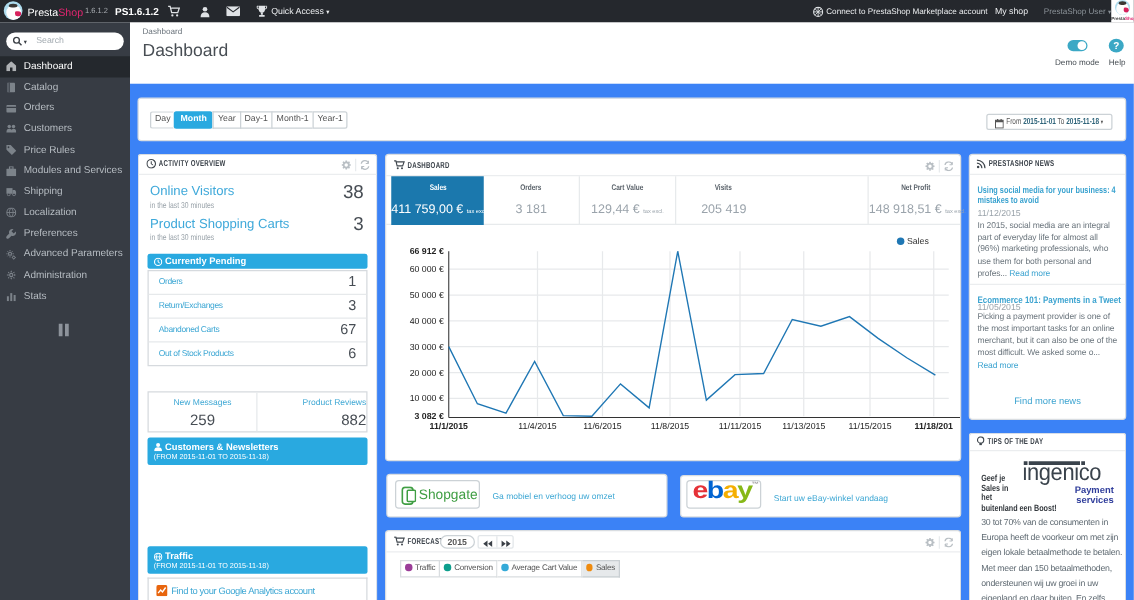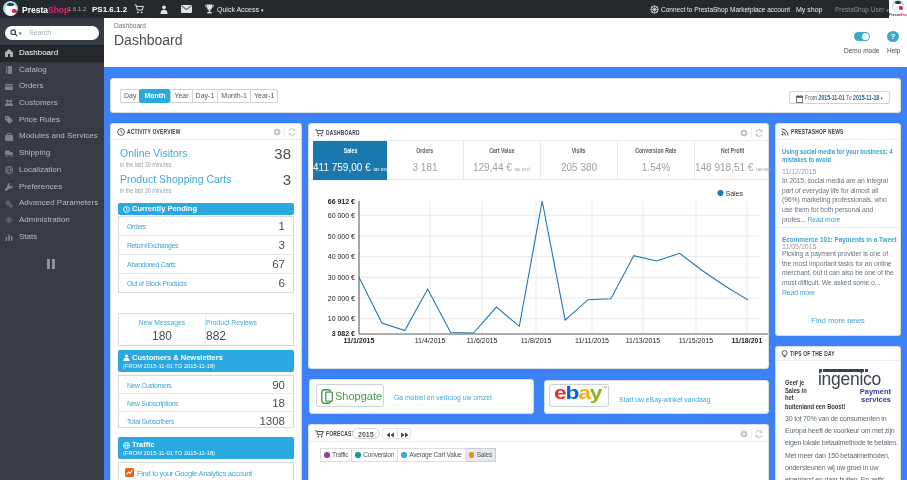--- a/index.html
+++ b/index.html
@@ -29,21 +29,21 @@
 </style>
 </head>
 <body>
 
 <div id="topbar">
   <div class="abs" style="left:3px;top:1px;width:15px;height:15px;border-radius:50%;background:#aedcee;overflow:hidden;">
      <div class="abs" style="left:1.5px;top:2.5px;width:12px;height:12px;border-radius:50%;background:#fdfdfd;"></div>
      <div class="abs" style="left:4px;top:1.5px;width:7px;height:3.5px;border-radius:50% 50% 40% 40%;background:#3a3734;"></div>
      <div class="abs" style="left:8.5px;top:7.5px;width:5px;height:4.5px;border-radius:30% 60% 50% 50%;background:#d6215c;"></div>
   </div>
-  <span class="abs" style="left:22px;top:4.5px;font-size:8.5px;font-weight:bold;color:#fff;">Presta<span style="color:#e0256f;">Shop</span></span>
+  <span class="abs" style="left:22px;top:4.5px;font-size:8.5px;font-weight:normal;color:#fff;">Presta<span style="color:#e0256f;">Shop</span></span>
   <span class="abs" style="left:68px;top:6px;font-size:6px;color:#a9adb2;">1.6.1.2</span>
   <span class="abs" style="left:92px;top:5px;font-size:8px;font-weight:bold;color:#fff;">PS1.6.1.2</span>
   <svg class="abs" style="left:134px;top:4px;" width="10" height="10" viewBox="0 0 10 10">
       <path d="M0.5 1h1.6l1.2 5h4.9l1.3-3.6H3" fill="none" stroke="#dfe2e5" stroke-width="1"></path>
       <circle cx="3.9" cy="8.3" r="0.9" fill="#dfe2e5"></circle>
       <circle cx="7.7" cy="8.3" r="0.9" fill="#dfe2e5"></circle>
     </svg>
   <svg class="abs" style="left:160px;top:4.5px;" width="8" height="9" viewBox="0 0 9 10">
       <circle cx="4.5" cy="2.6" r="2.1" fill="#dfe2e5"></circle>
       <path d="M0.5 10 C0.5 6.8 2 5.4 4.5 5.4 C7 5.4 8.5 6.8 8.5 10 Z" fill="#dfe2e5"></path>
@@ -220,49 +220,35 @@
         </div>
       <div class="row" style="height:18px;">
           <span class="rlbl">Out of Stock Products</span>
           <span class="rval">6</span>
         </div>
     </div>
 
     <div class="tbl" style="top:189px;height:33px;">
       <div class="abs" style="left:0;top:0;width:50%;height:100%;border-right:1px solid #e6e9eb;text-align:center;">
         <div style="font-size:6.8px;color:#3da7d4;margin-top:5px;">New Messages</div>
-        <div style="font-size:12px;color:#474d54;margin-top:3px;">180</div>
+        <div style="font-size:12px;color:#474d54;margin-top:3px;">259</div>
       </div>
-      <div class="abs" style="right:0;top:0;width:50%;height:100%;text-align:left;">
+      <div class="abs" style="right:0;top:0;width:50%;height:100%;text-align:right;">
         <div style="font-size:6.8px;color:#3da7d4;margin-top:5px;">Product Reviews</div>
         <div style="font-size:12px;color:#474d54;margin-top:3px;">882</div>
       </div>
     </div>
 
     <div class="bluebar" style="top:226px;height:22px;padding-left:5px;">
       <div style="font-size:7.5px;font-weight:bold;margin-top:3px;">
       <svg style="vertical-align:-1px;margin-right:2px;" width="7" height="7" viewBox="0 0 9 9">
             <circle cx="4.5" cy="2.6" r="2.1" fill="#fff"></circle>
             <path d="M0.5 9 C0.5 5.8 2 4.9 4.5 4.9 C7 4.9 8.5 5.8 8.5 9 Z" fill="#fff"></path>
           </svg>Customers &amp; Newsletters</div>
       <div style="font-size:5.8px;margin-top:1px;">(FROM 2015-11-01 TO 2015-11-18)</div>
-    </div>
-    <div class="tbl" style="top:251px;height:53px;">
-      <div class="row" style="height:18px;">
-          <span class="rlbl">New Customers</span>
-          <span class="rval">90</span>
-        </div>
-      <div class="row" style="height:18px;">
-          <span class="rlbl">New Subscriptions</span>
-          <span class="rval">18</span>
-        </div>
-      <div class="row" style="height:17px;">
-          <span class="rlbl">Total Subscribers</span>
-          <span class="rval">1308</span>
-        </div>
     </div>
 
     <div class="bluebar" style="top:313px;height:22px;padding-left:5px;">
       <div style="font-size:7.5px;font-weight:bold;margin-top:3px;">
       <svg style="vertical-align:-1.5px;margin-right:2px;" width="7" height="7" viewBox="0 0 8 8">
             <circle cx="4" cy="4" r="3.5" fill="none" stroke="#fff" stroke-width="0.9"></circle>
             <path d="M0.5 4 H7.5 M4 0.5 C2 2 2 6 4 7.5 C6 6 6 2 4 0.5" fill="none" stroke="#fff" stroke-width="0.8"></path>
           </svg>Traffic</div>
       <div style="font-size:5.8px;margin-top:1px;">(FROM 2015-11-01 TO 2015-11-18)</div>
     </div>
@@ -302,25 +288,21 @@
       <div class="kcell" style="left:78px;width:76px;border-left:none;">
           <div class="klbl"><span>Orders</span></div>
           <div class="kval">3 181</div>
         </div>
       <div class="kcell" style="left:154px;width:77px;">
           <div class="klbl"><span>Cart Value</span></div>
           <div class="kval">129,44 € <span class="tax">tax excl.</span></div>
         </div>
       <div class="kcell" style="left:231px;width:77px;">
           <div class="klbl"><span>Visits</span></div>
-          <div class="kval">205 380</div>
-        </div>
-      <div class="kcell" style="left:308px;width:77px;">
-          <div class="klbl"><span>Conversion Rate</span></div>
-          <div class="kval">1.54%</div>
+          <div class="kval">205 419</div>
         </div>
       <div class="kcell" style="left:385px;width:76px;">
           <div class="klbl"><span>Net Profit</span></div>
           <div class="kval">148 918,51 € <span class="tax">tax excl.</span></div>
         </div>
     </div>
     <svg class="abs" style="left:0;top:56px;" width="459" height="188" viewBox="0 0 459 188">
       <line x1="50" y1="21" x2="50" y2="153" stroke="#e7e9eb" stroke-width="1"></line>
       <line x1="121" y1="21" x2="121" y2="153" stroke="#e7e9eb" stroke-width="1"></line>
       <line x1="173" y1="21" x2="173" y2="153" stroke="#e7e9eb" stroke-width="1"></line>

